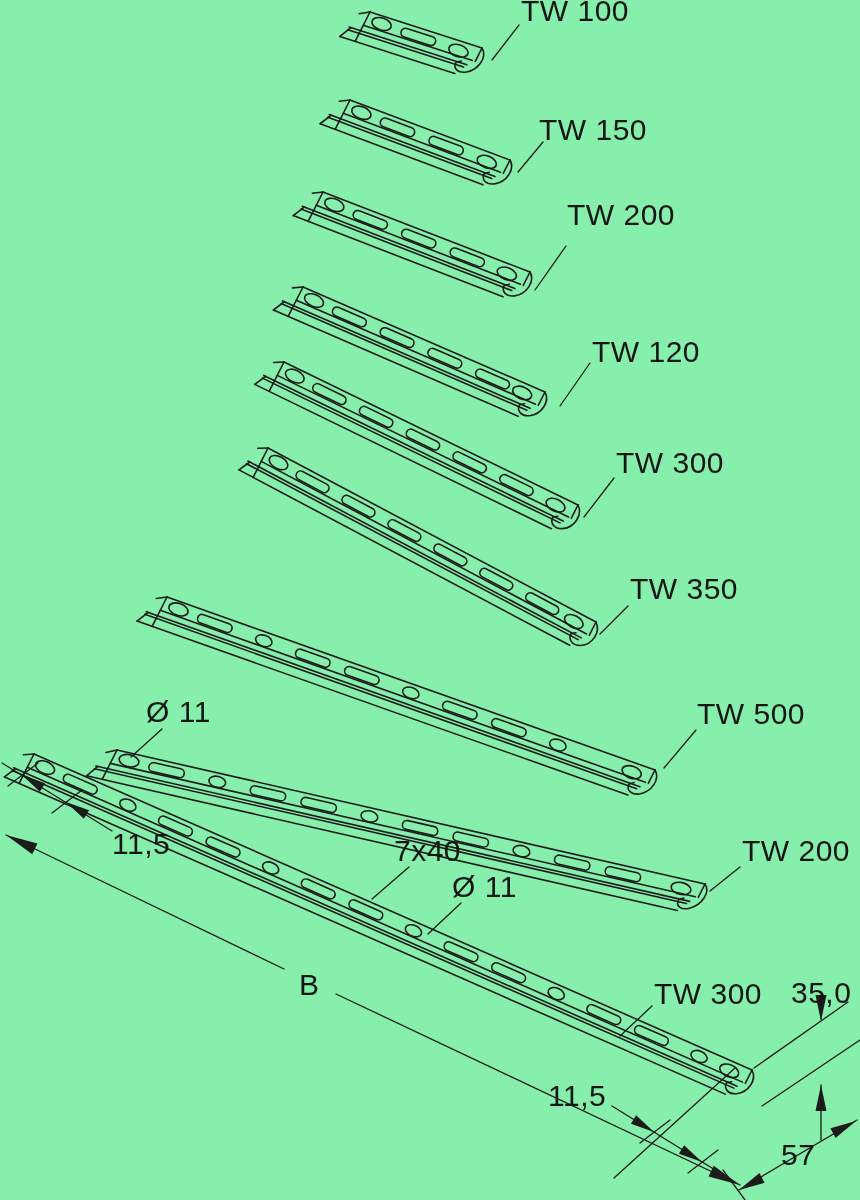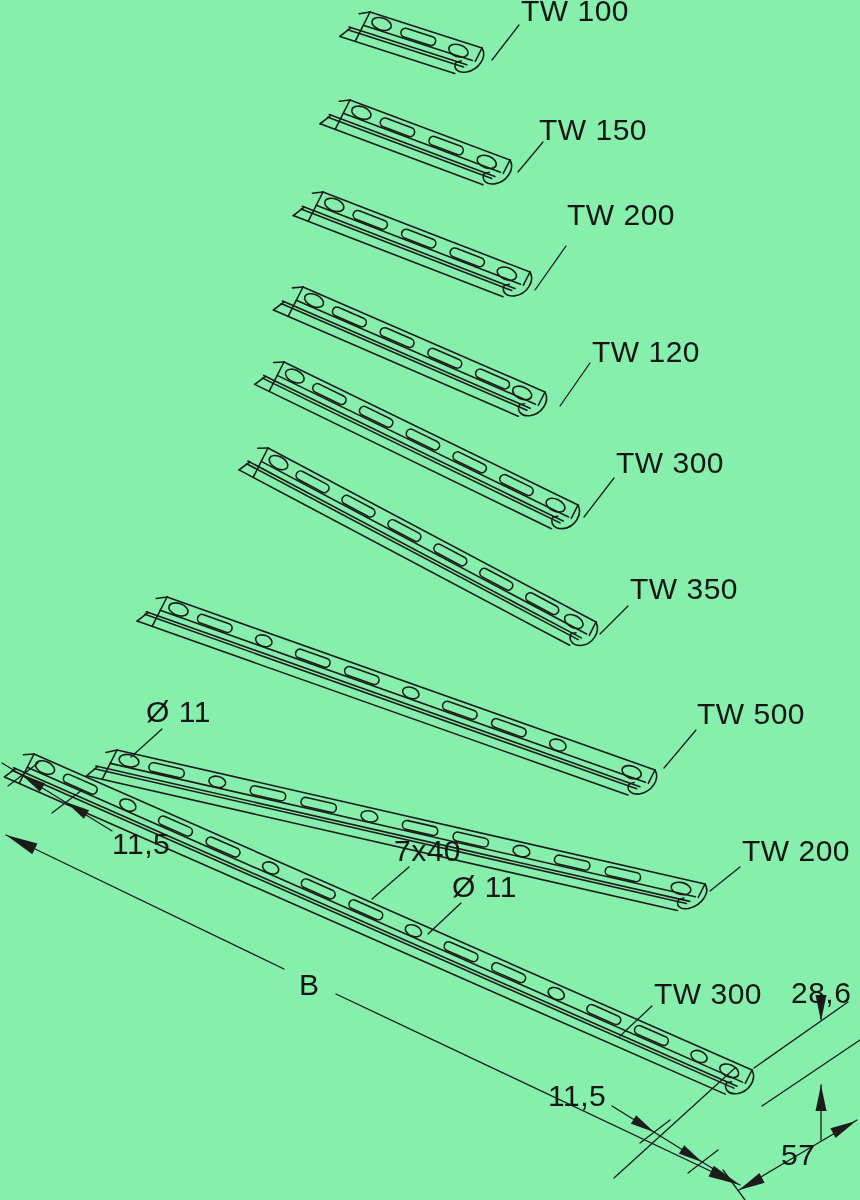--- a/index.html
+++ b/index.html
@@ -257,16 +257,16 @@
   <div class="lbl" style="left:630px;top:574px">TW 350</div>
   <div class="lbl" style="left:697px;top:699px">TW 500</div>
   <div class="lbl" style="left:742px;top:836px">TW 200</div>
   <div class="lbl" style="left:654px;top:979px">TW 300</div>
 
   <div class="lbl" style="left:146px;top:697px">Ø 11</div>
   <div class="lbl" style="left:112px;top:829px">11,5</div>
   <div class="lbl" style="left:394px;top:836px">7x40</div>
   <div class="lbl" style="left:452px;top:872px">Ø 11</div>
   <div class="lbl" style="left:299px;top:970px">B</div>
-  <div class="lbl" style="left:791px;top:978px">28,6</div>
+  <div class="lbl" style="left:791px;top:978px">35,0</div>
   <div class="lbl" style="left:548px;top:1081px">11,5</div>
   <div class="lbl" style="left:781px;top:1140px">57</div>
 </div>
 
 </body></html>

